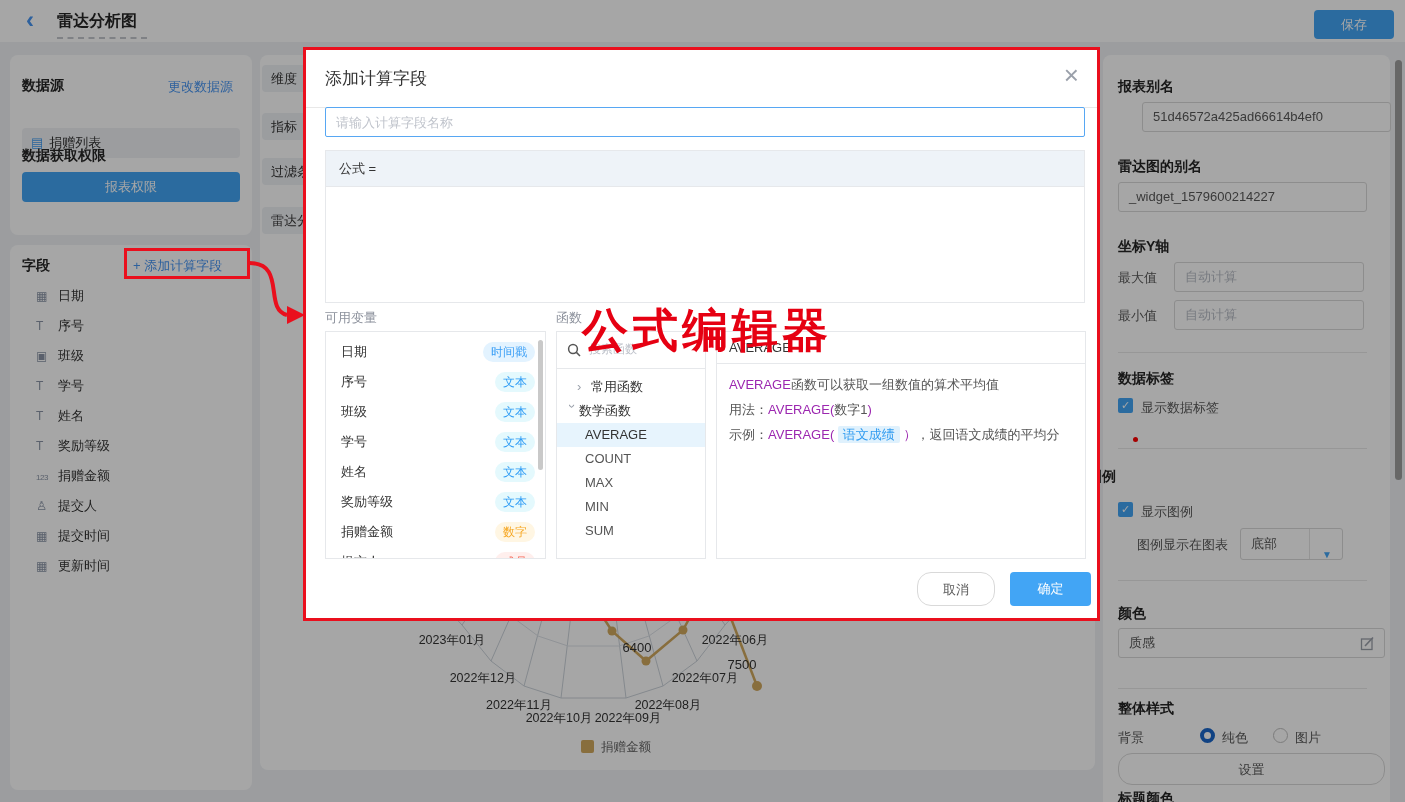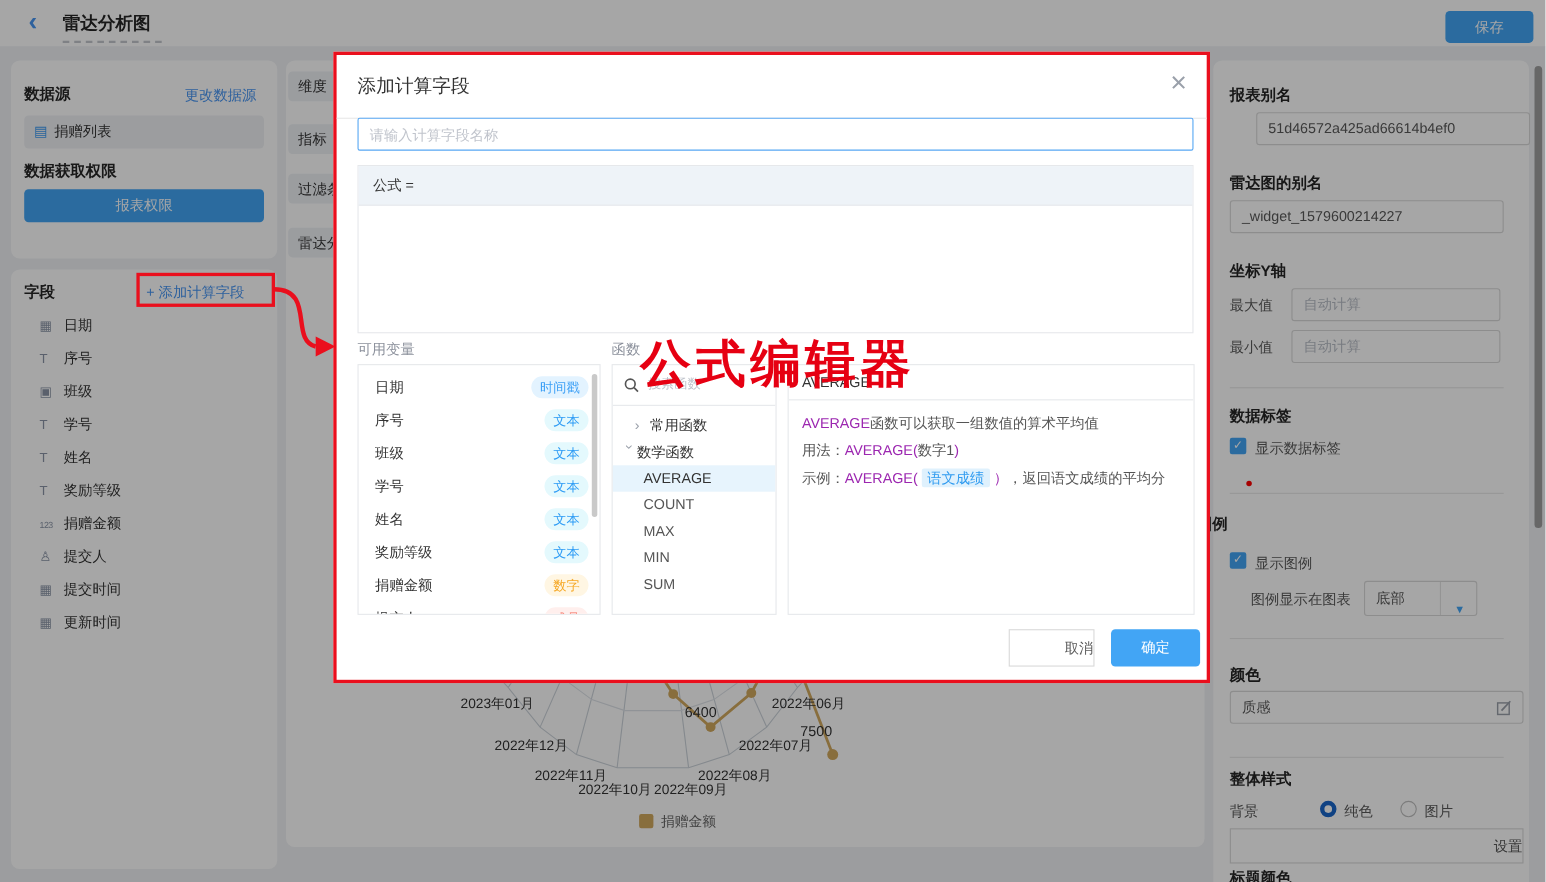--- a/index.html
+++ b/index.html
@@ -10,43 +10,43 @@
   
   .topbar{left:0;top:0;width:1405px;height:42px;background:#fff;}
   .back{left:26px;top:6px;font-size:24px;font-weight:bold;color:#4795f2;line-height:28px;}
   .ptitle{left:57px;top:11px;font-size:16px;font-weight:bold;color:#262626;}
   .tdash{left:57px;top:37px;width:90px;border-bottom:2px dashed #c3c7cd;}
   .btn-blue{background:#42a5f5;color:#fff;border-radius:4px;text-align:center;font-size:13px;}
   
   .card{background:#fff;border-radius:8px;}
   .sec-h{font-size:14px;font-weight:bold;color:#262626;}
   .link{color:#4795f2;font-size:13px;cursor:pointer;}
-  .srcrow{background:#f0f2f5;border-radius:4px;color:#333;font-size:13px;line-height:30px;}
+  .srcrow{background:#f0f2f5;border-radius:4px;color:#333;font-size:13px;line-height:30px;margin-top:23px;}
   .fieldrow{font-size:13px;color:#333;height:30px;line-height:30px;}
   .fi{display:inline-block;width:22px;color:#8a94a6;font-size:12px;text-align:left;}
   .fi.num{font-size:8px;letter-spacing:-0.5px;}
   
   .pill{width:82px;height:27px;background:#eef1f5;border-radius:4px;font-size:13px;color:#333;
         line-height:27px;padding-left:9px;overflow:hidden;white-space:nowrap;}
   
   svg text{font-family:"Liberation Sans","DejaVu Sans",sans-serif;}
   
   .inp{border:1px solid #d9d9d9;border-radius:3px;background:#fff;font-size:13px;color:#595959;
        padding:0 10px;line-height:28px;overflow:hidden;white-space:nowrap;}
   .ph{color:#b9bec7;}
   .lab{font-size:13px;color:#595959;}
   .divi{border-top:1px solid #e8e8e8;}
   .cbx{width:15px;height:15px;background:#42a5f5;border-radius:2px;color:#fff;font-size:11px;
        line-height:15px;text-align:center;}
   .cbx::after{content:"\2713";}
   .radio{width:15px;height:15px;border:1px solid #bfbfbf;border-radius:50%;background:#fff;}
   .radio.on{border:4px solid #1a66c9;}
   .caret{color:#42a5f5;font-size:10px;}
-  .btn-ghost{border:1px solid #d9d9d9;border-radius:0;background:#fff;color:#595959;
-             font-size:13px;text-align:right;}
+  .btn-ghost{border:1px solid #d9d9d9;border-radius:14px;background:#fff;color:#595959;
+             font-size:13px;text-align:center;}
   
   .dim{left:0;top:0;width:1405px;height:802px;background:rgba(0,0,0,0.35);z-index:10;}
   .modal{left:303px;top:47px;width:797px;height:574px;background:#fff;border:3px solid #ea0f1d;
          z-index:20;}
   .m-close{font-size:26px;color:#9aa0aa;line-height:26px;}
   .m-title{font-size:17px;color:#333;}
   .m-input{border:1px solid #57a7f3;border-radius:2px;font-size:13px;color:#333;padding:0 10px;
            width:100%;height:100%;box-sizing:border-box;outline:none;}
   .m-input::placeholder{color:#c0c4cc;}
   .fbox{border:1px solid #e6e8eb;background:#fff;}

